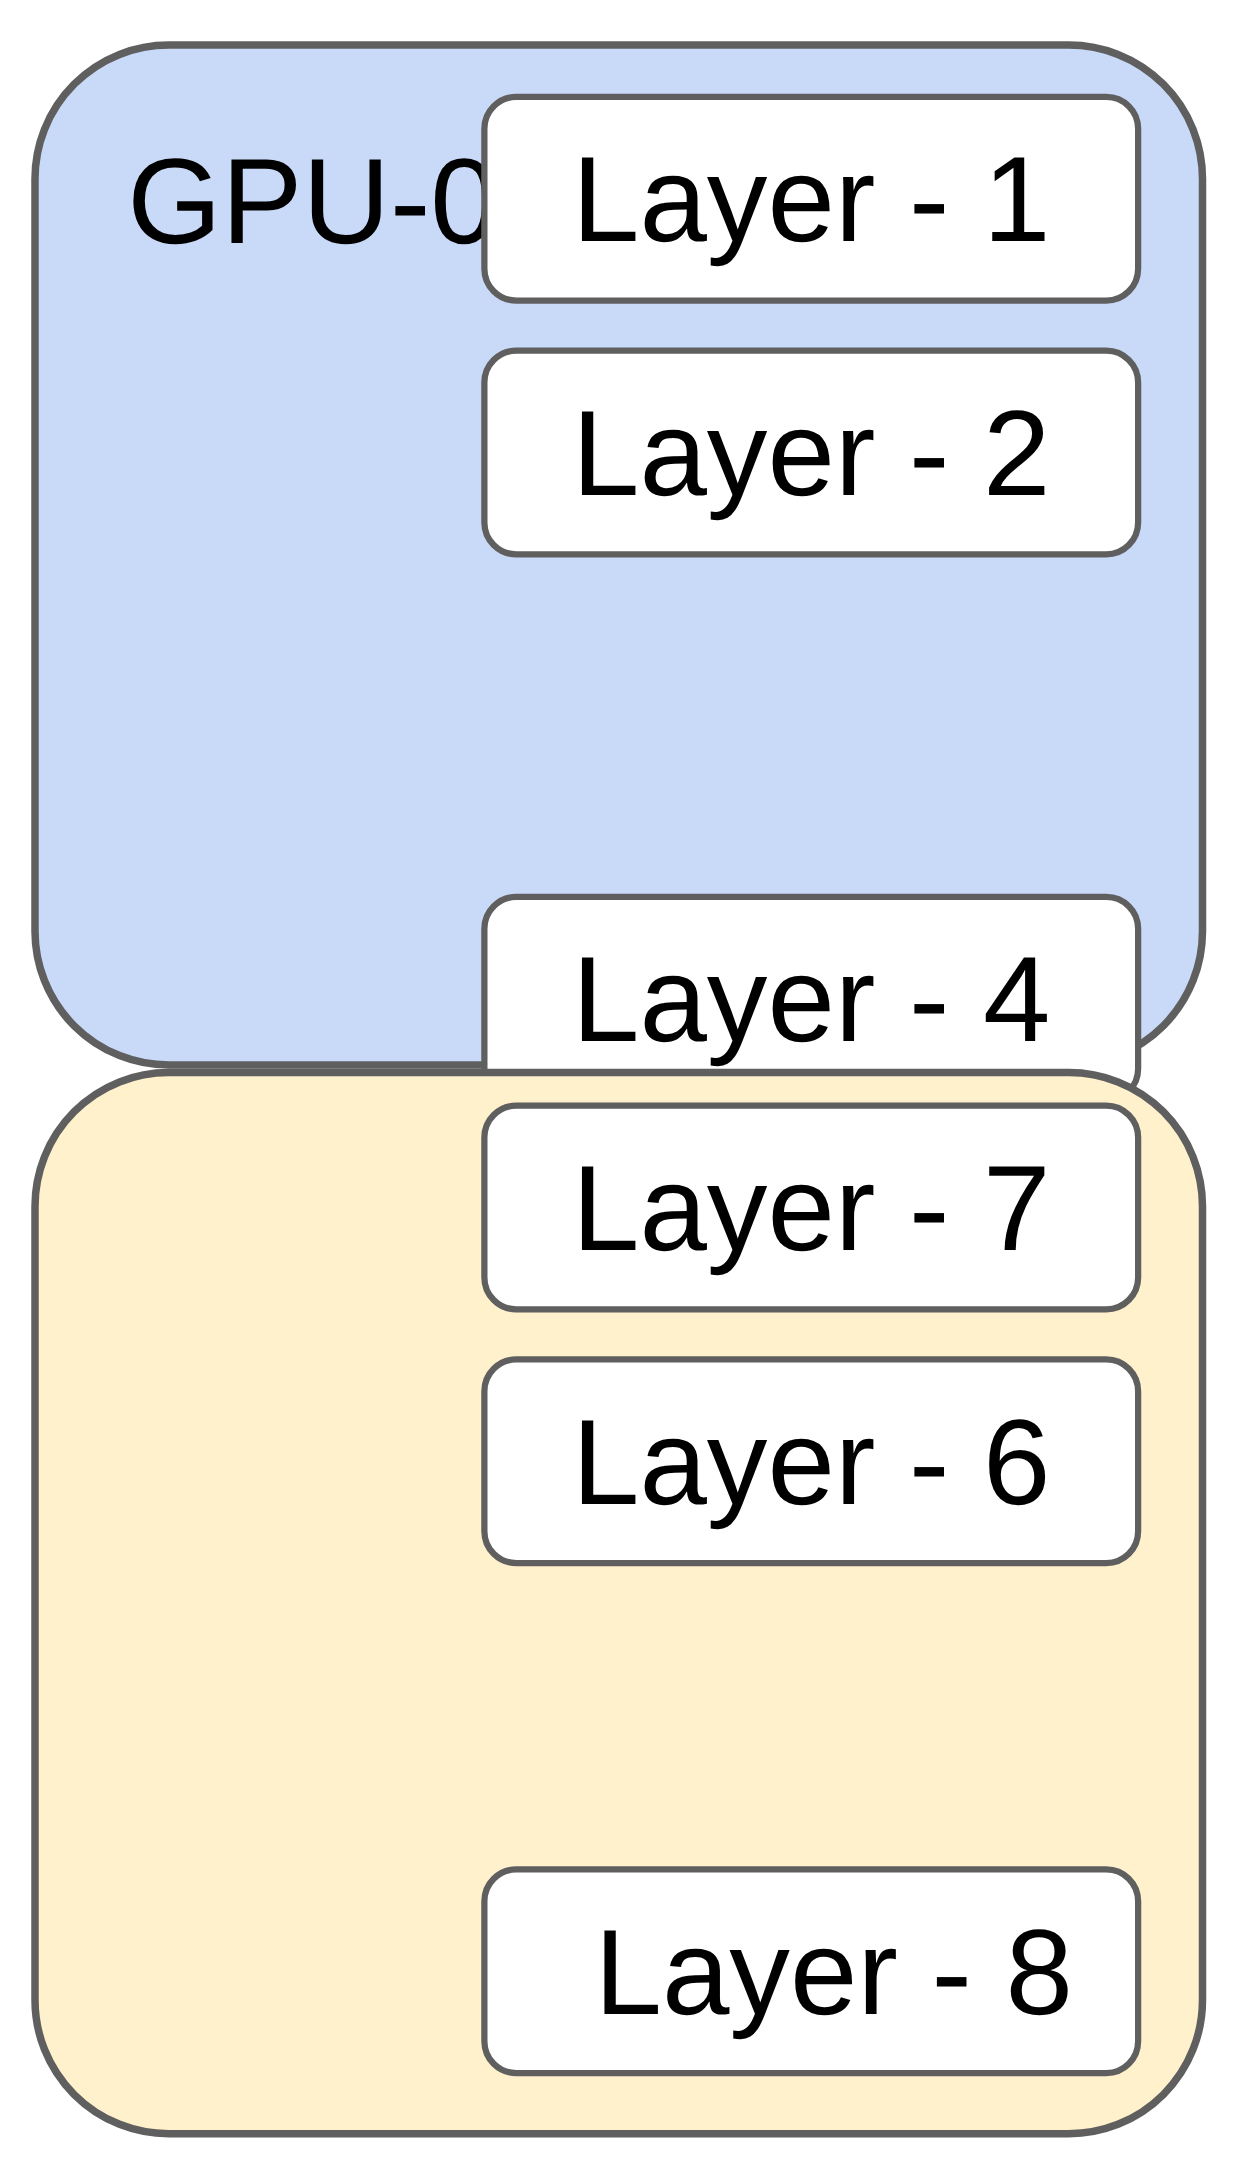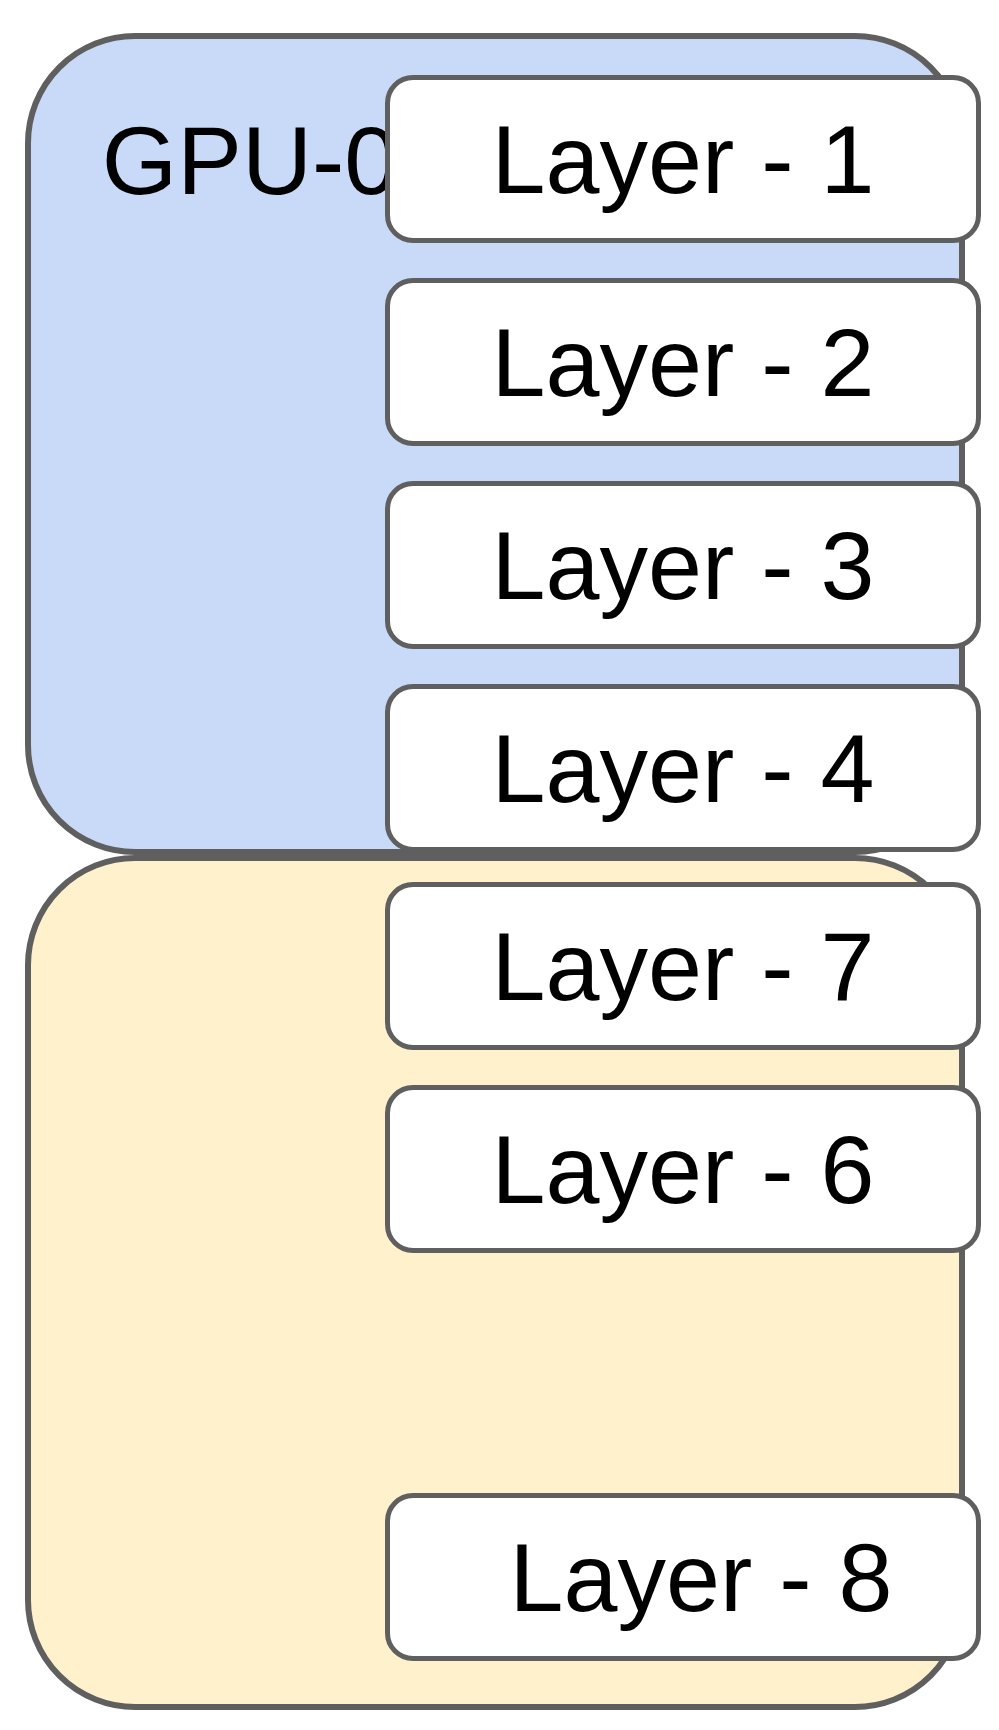--- a/index.html
+++ b/index.html
@@ -42,59 +42,56 @@
     justify-content: center;
     font-size: 97px;
     line-height: 1;
     white-space: nowrap;
   }
   .gpu0 .gpu-label { top: 36px; padding-left: 42px; }
   .gpu1 .gpu-label { top: 21px; }
   .layer {
     position: absolute;
     left: 354px;
-    width: 596px;
+    width: 528px;
     height: 168px;
     background: #ffffff;
     border: 5px solid #5f5f5f;
     border-radius: 28px;
     box-sizing: border-box;
     display: flex;
     align-items: center;
     justify-content: center;
     font-size: 97px;
     line-height: 1;
     white-space: nowrap;
   }
   
   .gpu0 .slot-0 { top: 36px; }
   .gpu0 .slot-1 { top: 239px; }
   .gpu0 .slot-2 { top: 442px; }
-  .gpu0 .slot-3 { top: 645px; }
+  .gpu0 .slot-3 { top: 676px; }
   .gpu1 .slot-0 { top: 21px; }
   .gpu1 .slot-1 { top: 224px; }
   .gpu1 .slot-2 { top: 427px; }
   .gpu1 .slot-3 { top: 632px; padding-left: 36px; }
 </style>
 </head>
 <body>
 
 <div class="canvas">
 
   <section class="gpu gpu0" style="background-color: rgb(201, 218, 248);">
     <div class="gpu-label">GPU-0</div>
 
     <div class="layer slot-0">
       <span>Layer - 1</span>
     </div>
     <div class="layer slot-1">
       <span>Layer - 2</span>
-    </div>
-    <div class="layer slot-2">
-      <span>Layer - 3</span>
     </div>
     <div class="layer slot-3">
       <span>Layer - 4</span>
     </div>
   </section>
 
   <section class="gpu gpu1" style="background-color: rgb(255, 241, 204);">
 
     <div class="layer slot-0">
       <span>Layer - 7</span>

